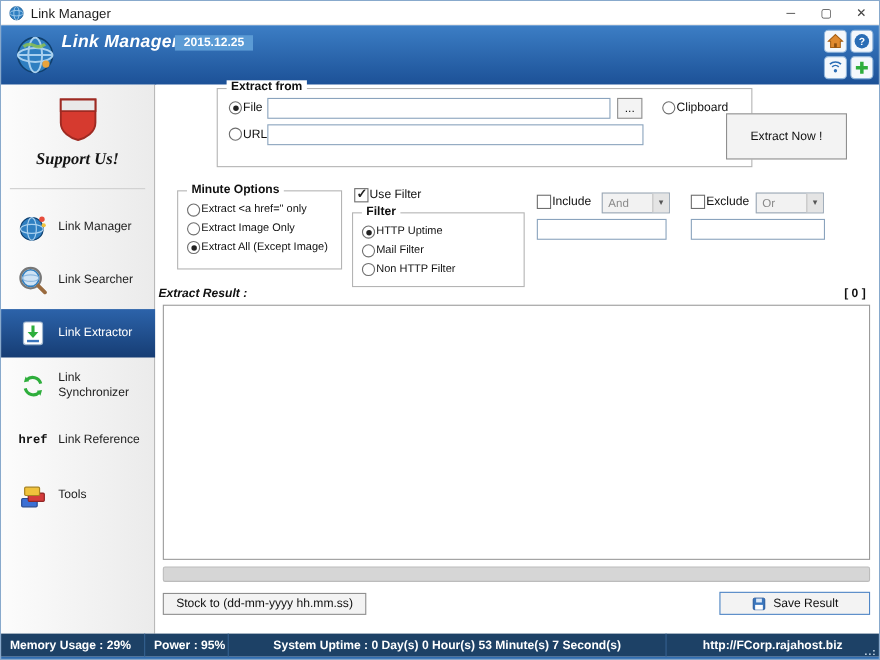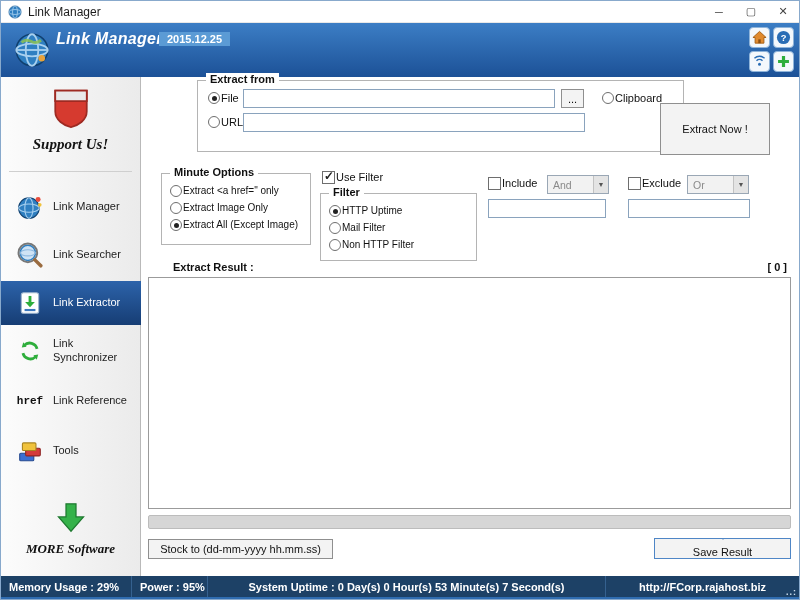--- a/index.html
+++ b/index.html
@@ -70,34 +70,34 @@
   .check { width:13px; height:13px; border:1px solid #6e6e6e; background:#fff;
     position:relative; flex:0 0 13px; }
   .check.sel::after { content:"✓"; position:absolute; left:1px; top:-3px;
     font-size:12px; font-weight:bold; color:#222; }
   .tinput { position:absolute; height:19px; border:1px solid #8aa3bd; background:#fff;
     font-family:"Liberation Sans", sans-serif; font-size:11px; padding:0 4px; color:#111; }
   .btn { position:absolute; background:#f3f3f3; border:1px solid #8f8f8f; font-size:11px;
     color:#111; display:flex; align-items:center; justify-content:center; cursor:pointer;
     font-family:"Liberation Sans", sans-serif; }
   .browse-btn { left:363px; top:8px; width:23px; height:19px; }
-  .extract-now { left:518px; top:26px; width:110px; height:52px; }
+  .extract-now { left:518px; top:26px; width:110px; height:42px; }
   .combo { position:absolute; width:62px; height:19px; border:1px solid #9aa7b5;
     background:#f2f2f2; display:flex; align-items:center; cursor:pointer; }
   .combo .combo-text { flex:1; font-size:10.5px; color:#8a8a8a; padding-left:5px; }
   .combo .combo-arrow { width:15px; height:100%; background:#e4e4e4; border-left:1px solid #c2c2c2;
     display:flex; align-items:center; justify-content:center; font-size:7px; color:#555; }
-  .result-label { position:absolute; left:31px; top:184px; font-size:11px; font-weight:bold; color:#101010; }
+  .result-label { position:absolute; left:2px; top:184px; font-size:11px; font-weight:bold; color:#101010;font-style:italic; }
   .result-count { position:absolute; right:12px; top:184px; font-size:11px; font-weight:bold; color:#101010; }
   .result-box { position:absolute; left:6px; top:200px; width:643px; height:232px;
     border:1px solid #9b9b9b; background:#fff; overflow:auto; }
   .progress { position:absolute; left:6px; top:438px; width:643px; height:14px;
     background:#d6d6d6; border:1px solid #bcbcbc; border-radius:2px; }
   .stock-btn { left:6px; top:462px; width:185px; height:20px; }
-  .save-btn { left:512px; top:461px; width:137px; height:21px; gap:6px; border:1px solid #4f86c6;flex-direction:column; }
+  .save-btn { left:512px; top:461px; width:137px; height:21px; gap:6px; border:1px solid #4f86c6; }
   .save-btn svg { width:14px; height:14px; }
   
   .statusbar { position:absolute; left:0; right:0; bottom:2px; height:21px; background:#1d4166;
     display:flex; align-items:stretch; color:#fff; font-size:11px; font-weight:bold; }
   .sb-seg { display:flex; align-items:center; border-right:1px solid #35618f; padding:0 8px;
     white-space:nowrap; }
   .sb-mem { width:131px; }
   .sb-pow { width:76px; }
   .sb-up { flex:1; justify-content:center; }
   .sb-url { width:193px; justify-content:center; border-right:none; cursor:pointer; }
@@ -232,26 +232,20 @@
       <span class="si-icon">
         <svg viewBox="0 0 24 24">
             <rect x="2.5" y="14" width="13" height="7" rx="1" fill="#3b6fd4" stroke="#26498f"></rect>
             <rect x="8" y="9.5" width="13.5" height="7" rx="1" fill="#d43b3b" stroke="#8f2626"></rect>
             <rect x="5" y="4.5" width="12.5" height="7" rx="1" fill="#f0c23c" stroke="#a8831f"></rect>
           </svg>
       </span>
       <span class="lbl">Tools</span>
     </div>
 
-    <div class="more">
-      <svg viewBox="0 0 24 26">
-        <polygon points="8,2 16,2 16,12.5 22,12.5 12,24 2,12.5 8,12.5" fill="#35b24a" stroke="#1f7a30"></polygon>
-      </svg>
-      <div class="more-label">MORE Software</div>
-    </div>
   </div>
 
   <div class="main">
 
     <div class="gb gb1">
       <span class="gb-legend">Extract from</span>
       <label class="ctl-row" style="left:10px; top:11px">
         <span class="radio sel"></span>
         <span class="txt">File</span>
       </label>

